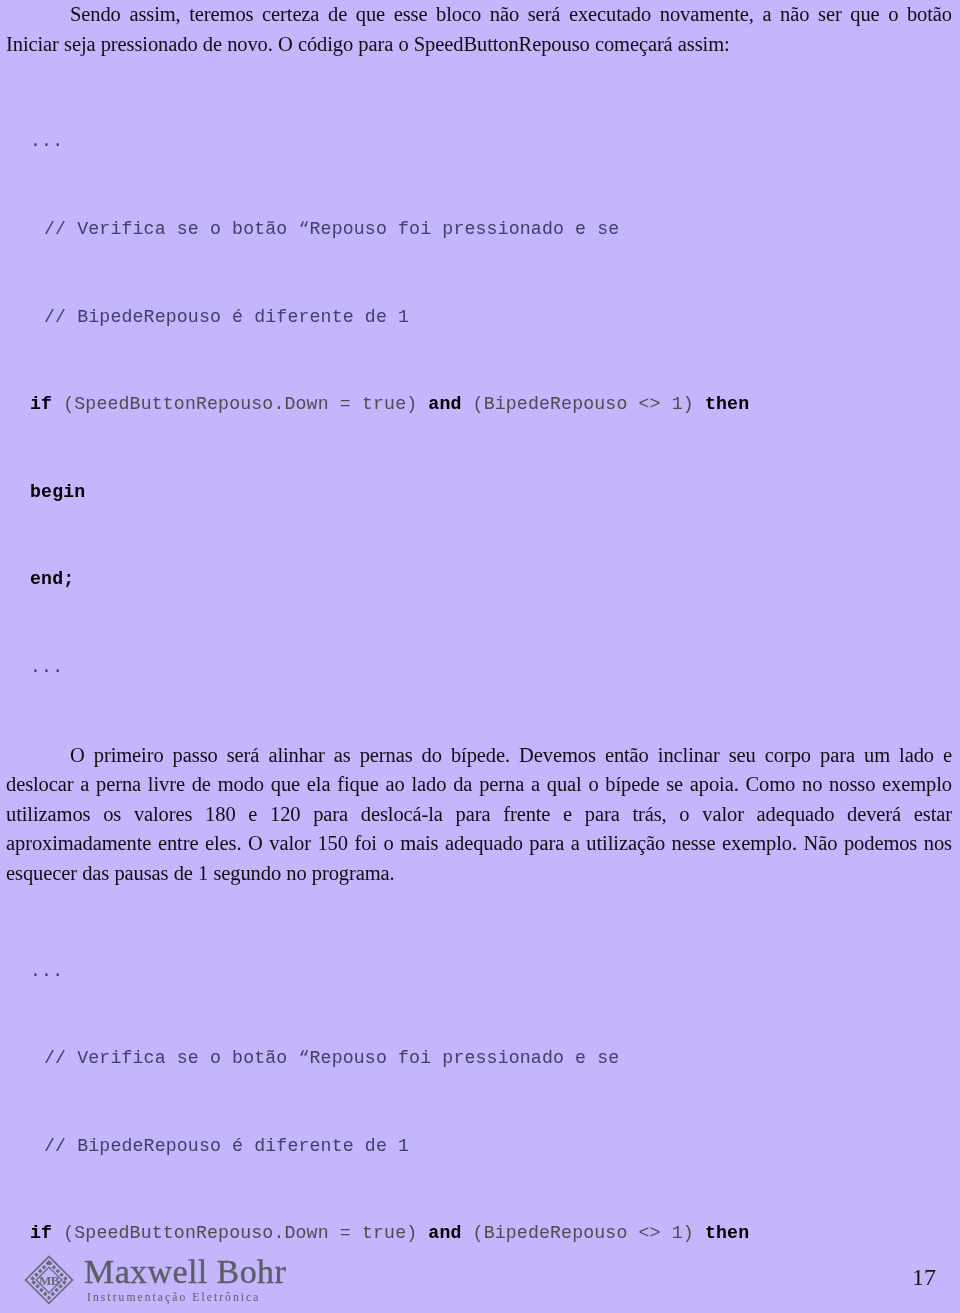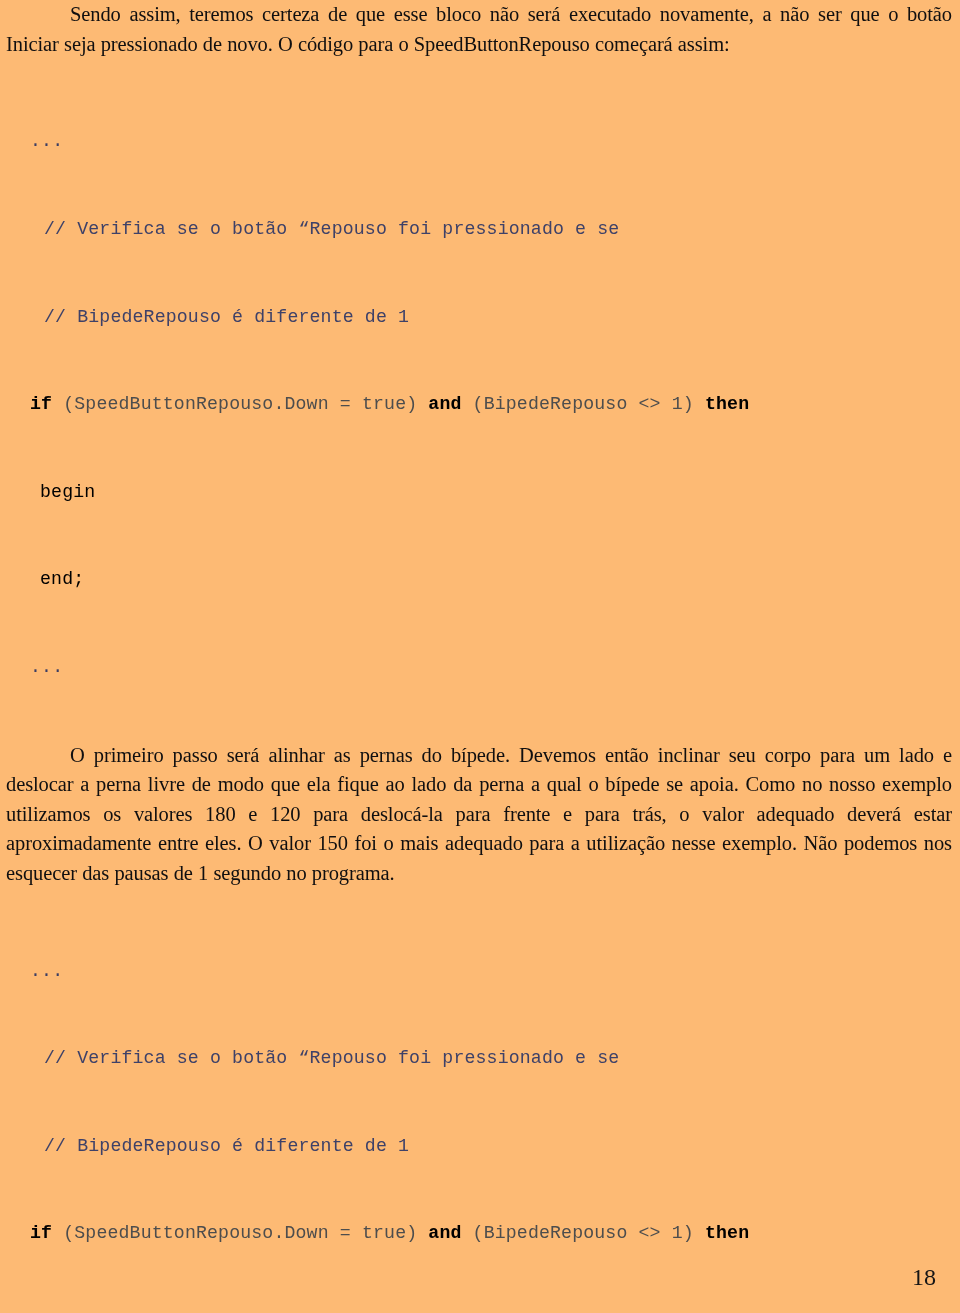--- a/index.html
+++ b/index.html
@@ -5,21 +5,21 @@
 <style>
   html, body {
     margin: 0;
     padding: 0;
     background: #ffffff;
   }
   .page {
     position: relative;
     width: 960px;
     height: 1313px;
-    background: #fdba74;
+    background: #c4b5fd;
     overflow: hidden;
     box-sizing: border-box;
   }
   .content {
     position: absolute;
     left: 0;
     top: 0;
     width: 960px;
     padding: 0;
   }
@@ -52,21 +52,21 @@
   .code .ln {
     display: block;
     white-space: pre;
     min-height: 29.2px;
   }
   .c-dots   { color: #3a3d63; padding-left: 30px; }
   .c-com    { color: #3e4168; padding-left: 44px; }
   .c-plain  { color: #4a4a4a; padding-left: 30px; }
   .c-kw     { color: #000000; font-weight: bold; text-align: center; }
   .c-dim    { color: #4d4d4d; font-weight: normal; }
-  .c-bold   { color: #000000; font-weight: normal; padding-left: 40px; }
+  .c-bold   { color: #000000; font-weight: bold; padding-left: 30px; }
 
   
   .gap-sm { height: 10px; }
 
   
   .footer {
     position: absolute;
     left: 0;
     bottom: 0;
     width: 960px;
@@ -160,15 +160,31 @@
       
       
       
       
       
     </div>
 
   </div>
 
   <div class="footer">
-    <div class="page-num">18</div>
+    <div class="logo-wrap">
+      <div class="logo-mark">
+        <svg width="54" height="54" viewBox="0 0 54 54" xmlns="http://www.w3.org/2000/svg">
+          <g stroke="#6a6a74" fill="none">
+            <rect x="27" y="3.5" width="33.2" height="33.2" transform="rotate(45 27 3.5)" stroke-width="1.6"></rect>
+            <rect x="27" y="9.2" width="25.1" height="25.1" transform="rotate(45 27 9.2)" stroke-width="3.2" stroke-dasharray="3.2 2.2"></rect>
+            <rect x="27" y="14.2" width="18.1" height="18.1" transform="rotate(45 27 14.2)" stroke-width="1.3"></rect>
+          </g>
+          <text x="27" y="32" text-anchor="middle" font-family="'Liberation Serif', 'DejaVu Serif', serif" font-size="13" font-weight="bold" fill="#6a6a74" letter-spacing="-0.5">MB</text>
+        </svg>
+      </div>
+      <div class="logo-text">
+        <span class="logo-name">Maxwell Bohr</span>
+        <span class="logo-sub">Instrumentação Eletrônica</span>
+      </div>
+    </div>
+    <div class="page-num">17</div>
   </div>
 </div>
 
 </body></html>

